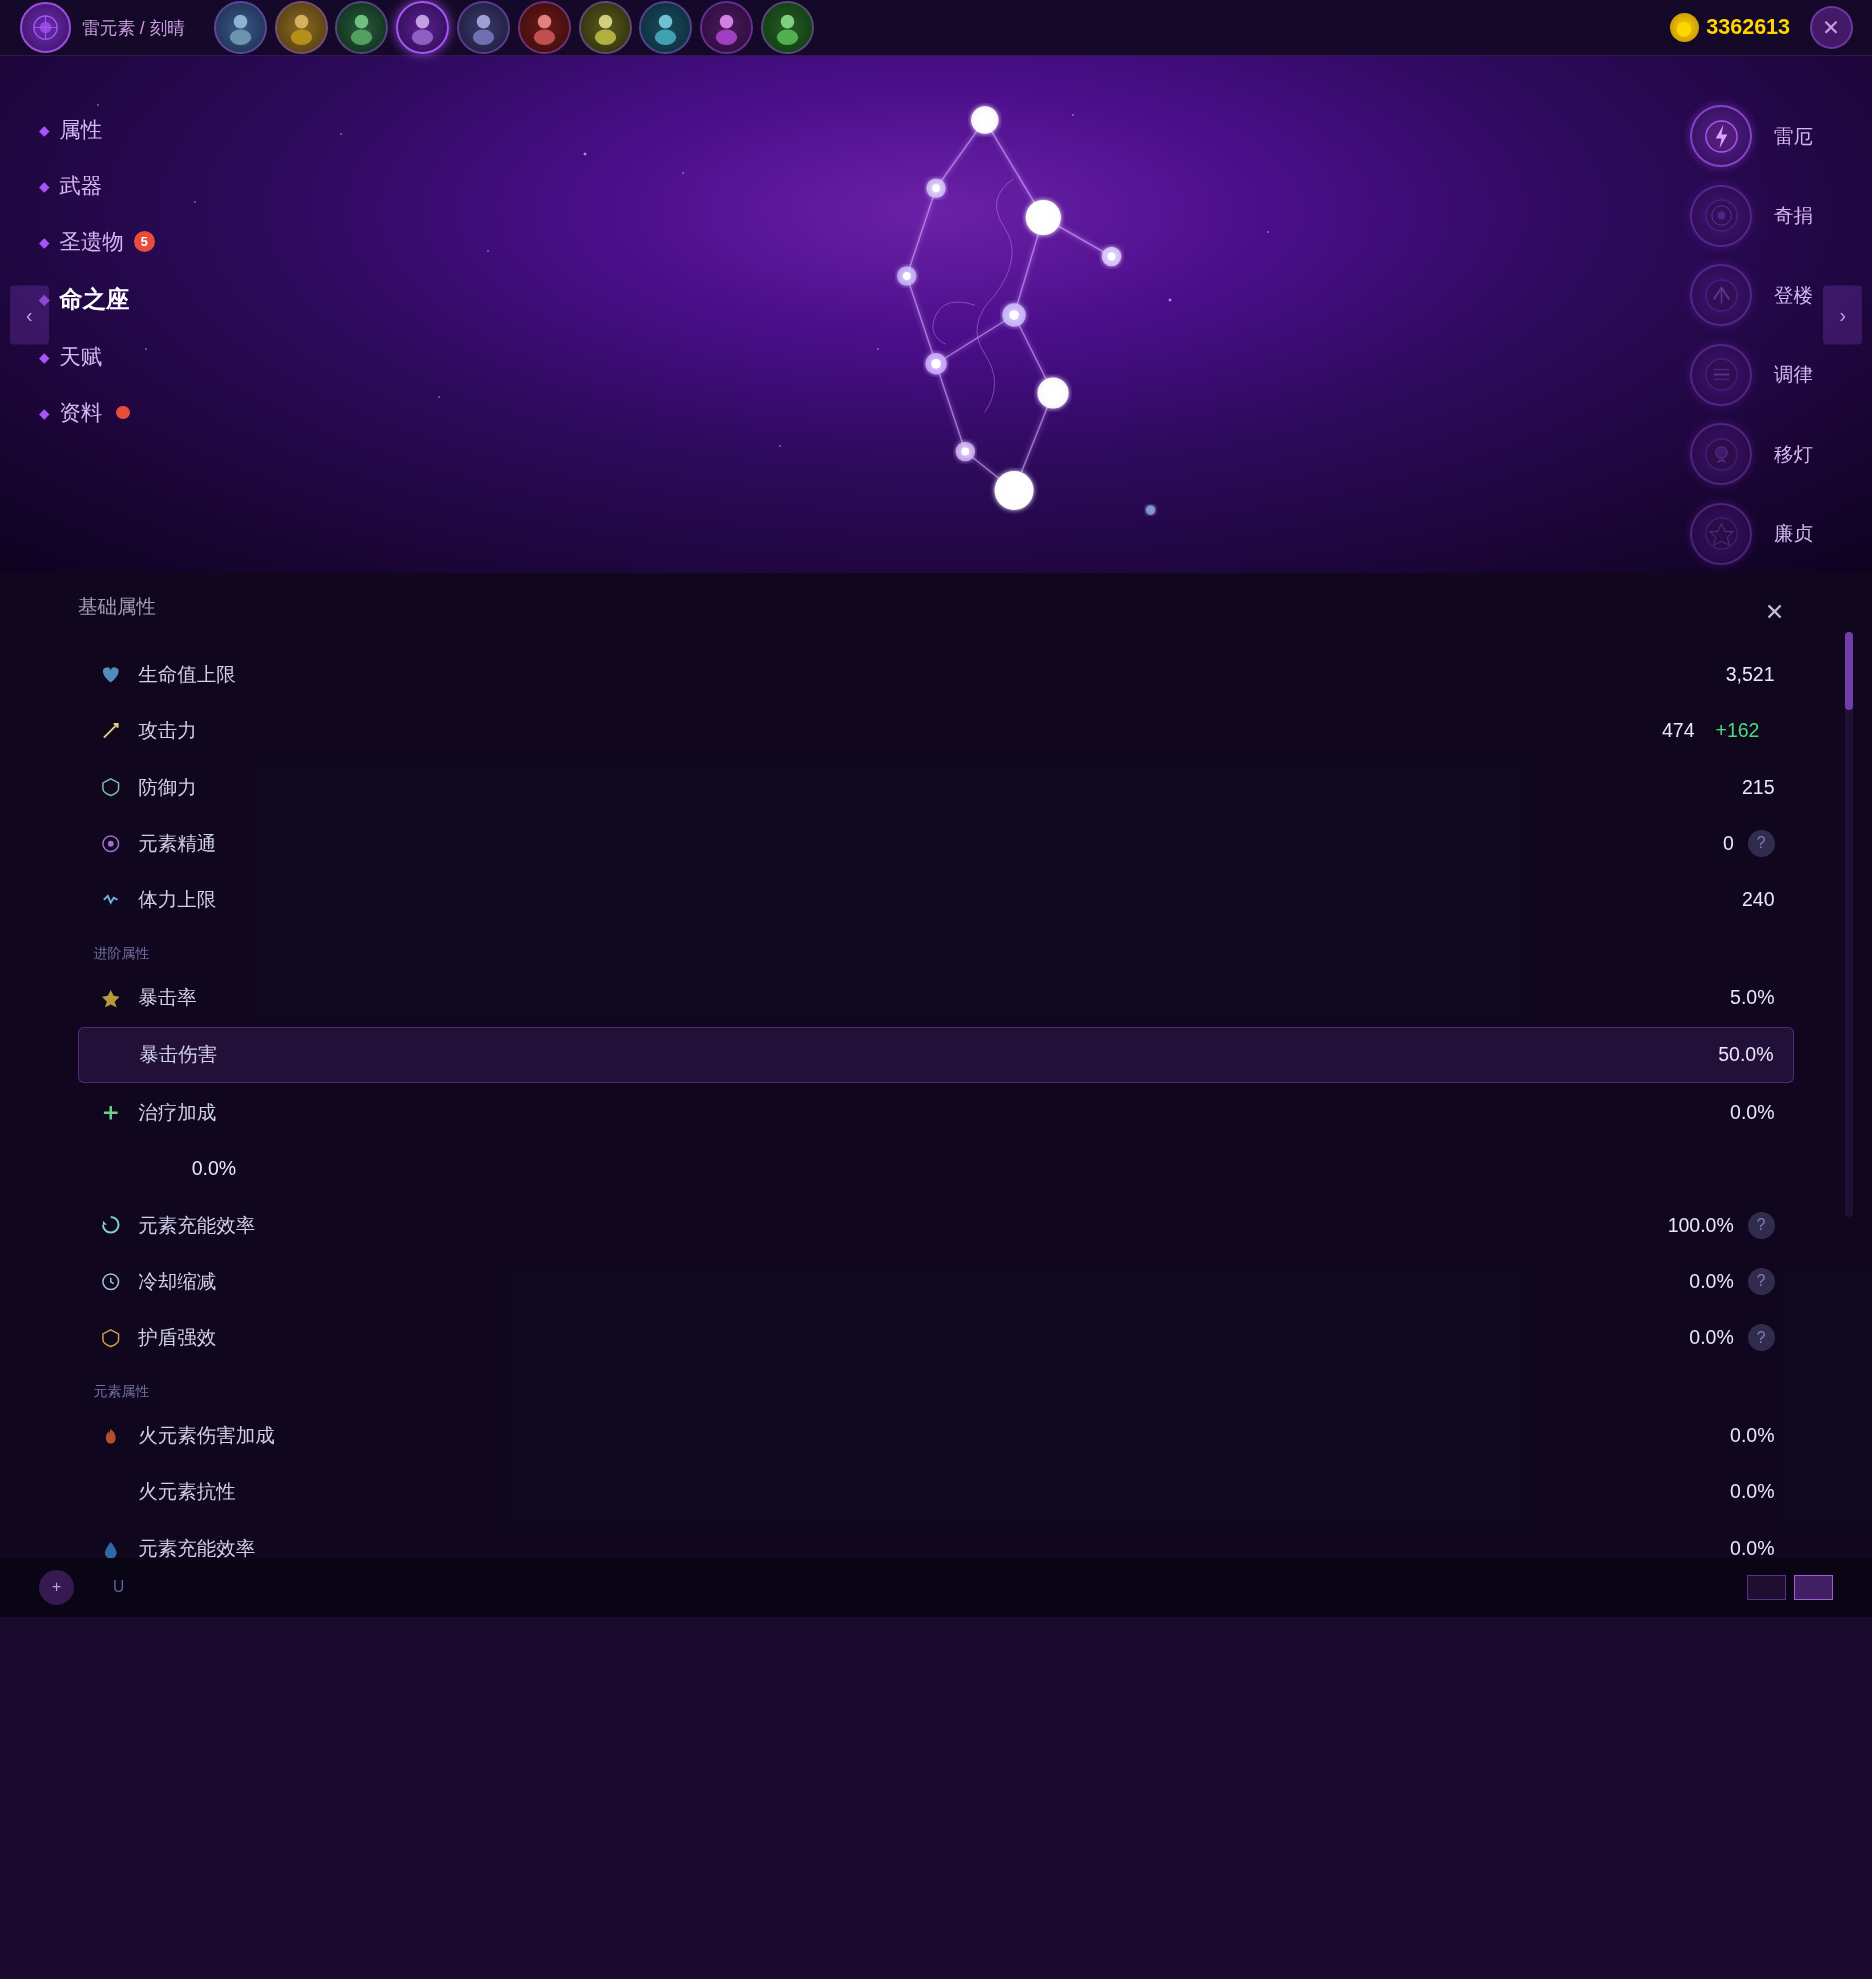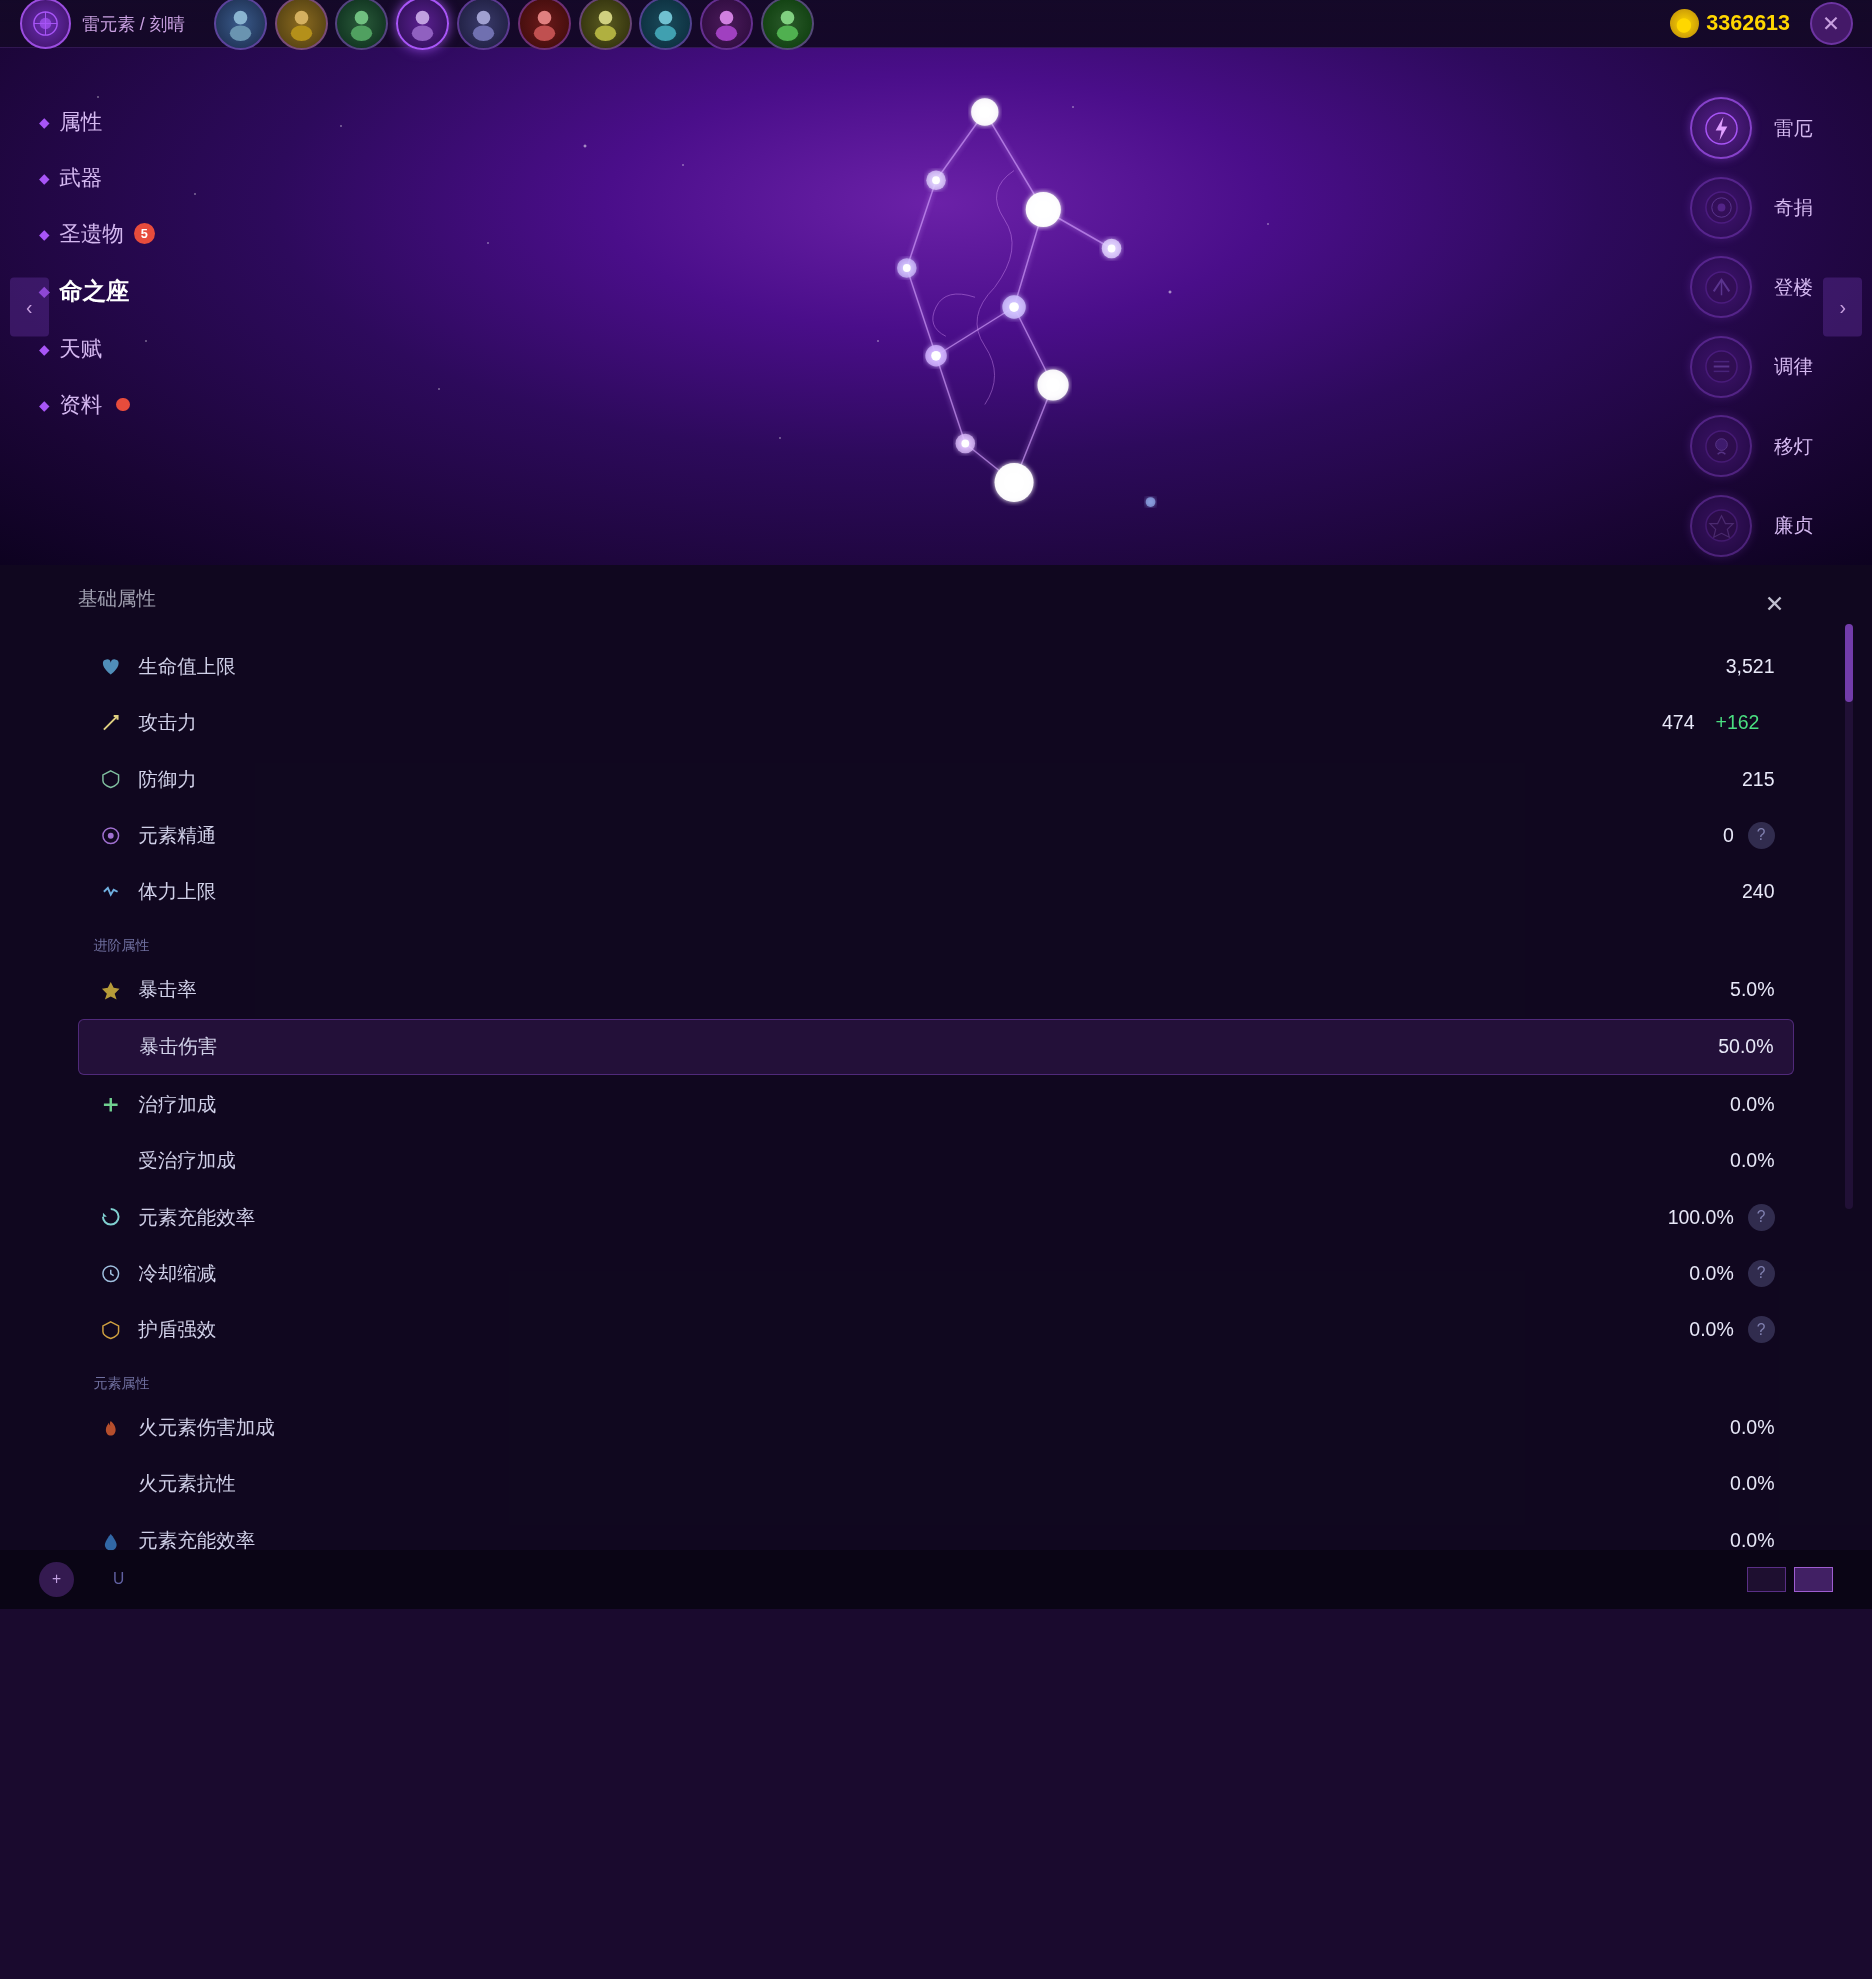--- a/index.html
+++ b/index.html
@@ -9,21 +9,21 @@
       background: #1a0a2e;
       font-family: 'Microsoft YaHei', 'SimHei', sans-serif;
       overflow-x: hidden;
       color: #fff;
     }
 
     
     .top-nav {
       position: relative;
       width: 100%;
-      height: 48px;
+      height: 56px;
       background: linear-gradient(180deg, rgba(20,8,40,0.95) 0%, rgba(20,8,40,0.85) 100%);
       display: flex;
       align-items: center;
       padding: 0 19.5px;
       z-index: 100;
       border-bottom: 1px solid rgba(120,60,180,0.3);
     }
     .nav-logo {
       width: 51px;
       height: 51px;
@@ -738,21 +738,20 @@
         <svg width="21.5" height="21.5" viewBox="0 0 22 22">
             <path d="M11 4 L11 18 M4 11 L18 11" stroke="#70d090" stroke-width="2.5"></path>
           </svg>
       </div>
       <span class="stat-name">治疗加成</span>
       <span class="stat-value">0.0%</span>
     </div>
 
     <div class="stat-row">
       <div class="stat-icon"></div>
-      <span class="stat-name">受治疗加成</span>
       <span class="stat-value">0.0%</span>
     </div>
 
     <div class="stat-row">
       <div class="stat-icon">
         <svg width="21.5" height="21.5" viewBox="0 0 22 22">
             <path d="M11 3 A8 8 0 1 1 3 11" stroke="#80d0d0" stroke-width="2" fill="none"></path>
             <path d="M3 11 L3 7 L7 11 Z" fill="#80d0d0"></path>
           </svg>
       </div>

